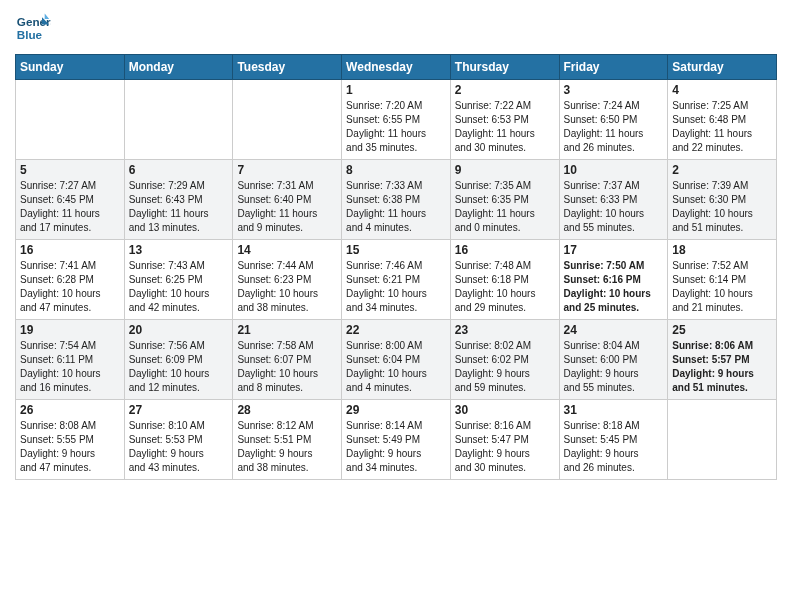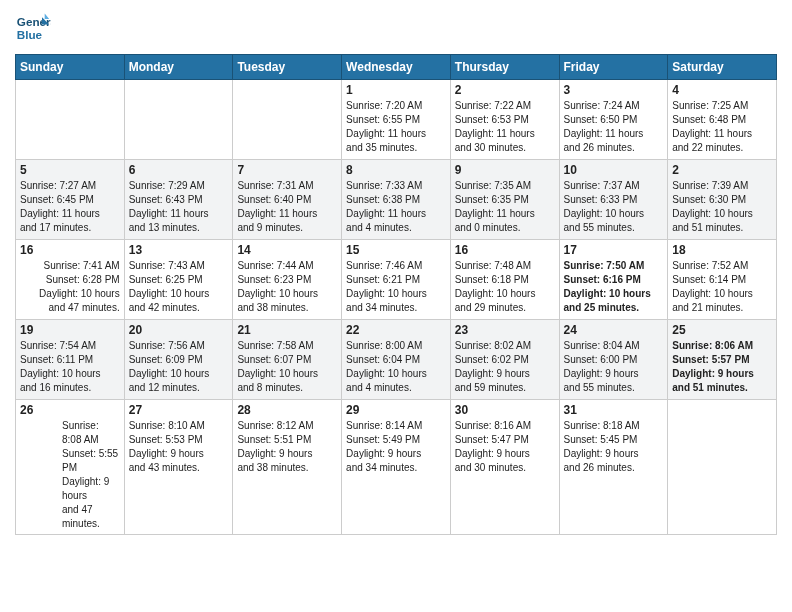--- a/index.html
+++ b/index.html
@@ -196,21 +196,21 @@
             <span class="day-num">2</span>
             <div class="cell-info" style="white-space: pre-line;">Sunrise: 7:39 AM
 Sunset: 6:30 PM
 Daylight: 10 hours
 and 51 minutes.</div>
           </td>
         </tr>
         <tr>
           <td>
             <span class="day-num">16</span>
-            <div class="cell-info" style="white-space: pre-line; text-align: right;">Sunrise: 7:41 AM
+            <div class="cell-info" style="white-space: pre-line;">Sunrise: 7:41 AM
 Sunset: 6:28 PM
 Daylight: 10 hours
 and 47 minutes.</div>
           </td>
           <td>
             <span class="day-num">13</span>
             <div class="cell-info" style="white-space: pre-line;">Sunrise: 7:43 AM
 Sunset: 6:25 PM
 Daylight: 10 hours
 and 42 minutes.</div>
@@ -298,21 +298,21 @@
             <span class="day-num">25</span>
             <div class="cell-info" style="white-space: pre-line; font-weight: bold;">Sunrise: 8:06 AM
 Sunset: 5:57 PM
 Daylight: 9 hours
 and 51 minutes.</div>
           </td>
         </tr>
         <tr>
           <td>
             <span class="day-num">26</span>
-            <div class="cell-info" style="white-space: pre-line; margin-left: 42px;">Sunrise: 8:08 AM
+            <div class="cell-info" style="white-space: pre-line;">Sunrise: 8:08 AM
 Sunset: 5:55 PM
 Daylight: 9 hours
 and 47 minutes.</div>
           </td>
           <td>
             <span class="day-num">27</span>
             <div class="cell-info" style="white-space: pre-line;">Sunrise: 8:10 AM
 Sunset: 5:53 PM
 Daylight: 9 hours
 and 43 minutes.</div>

